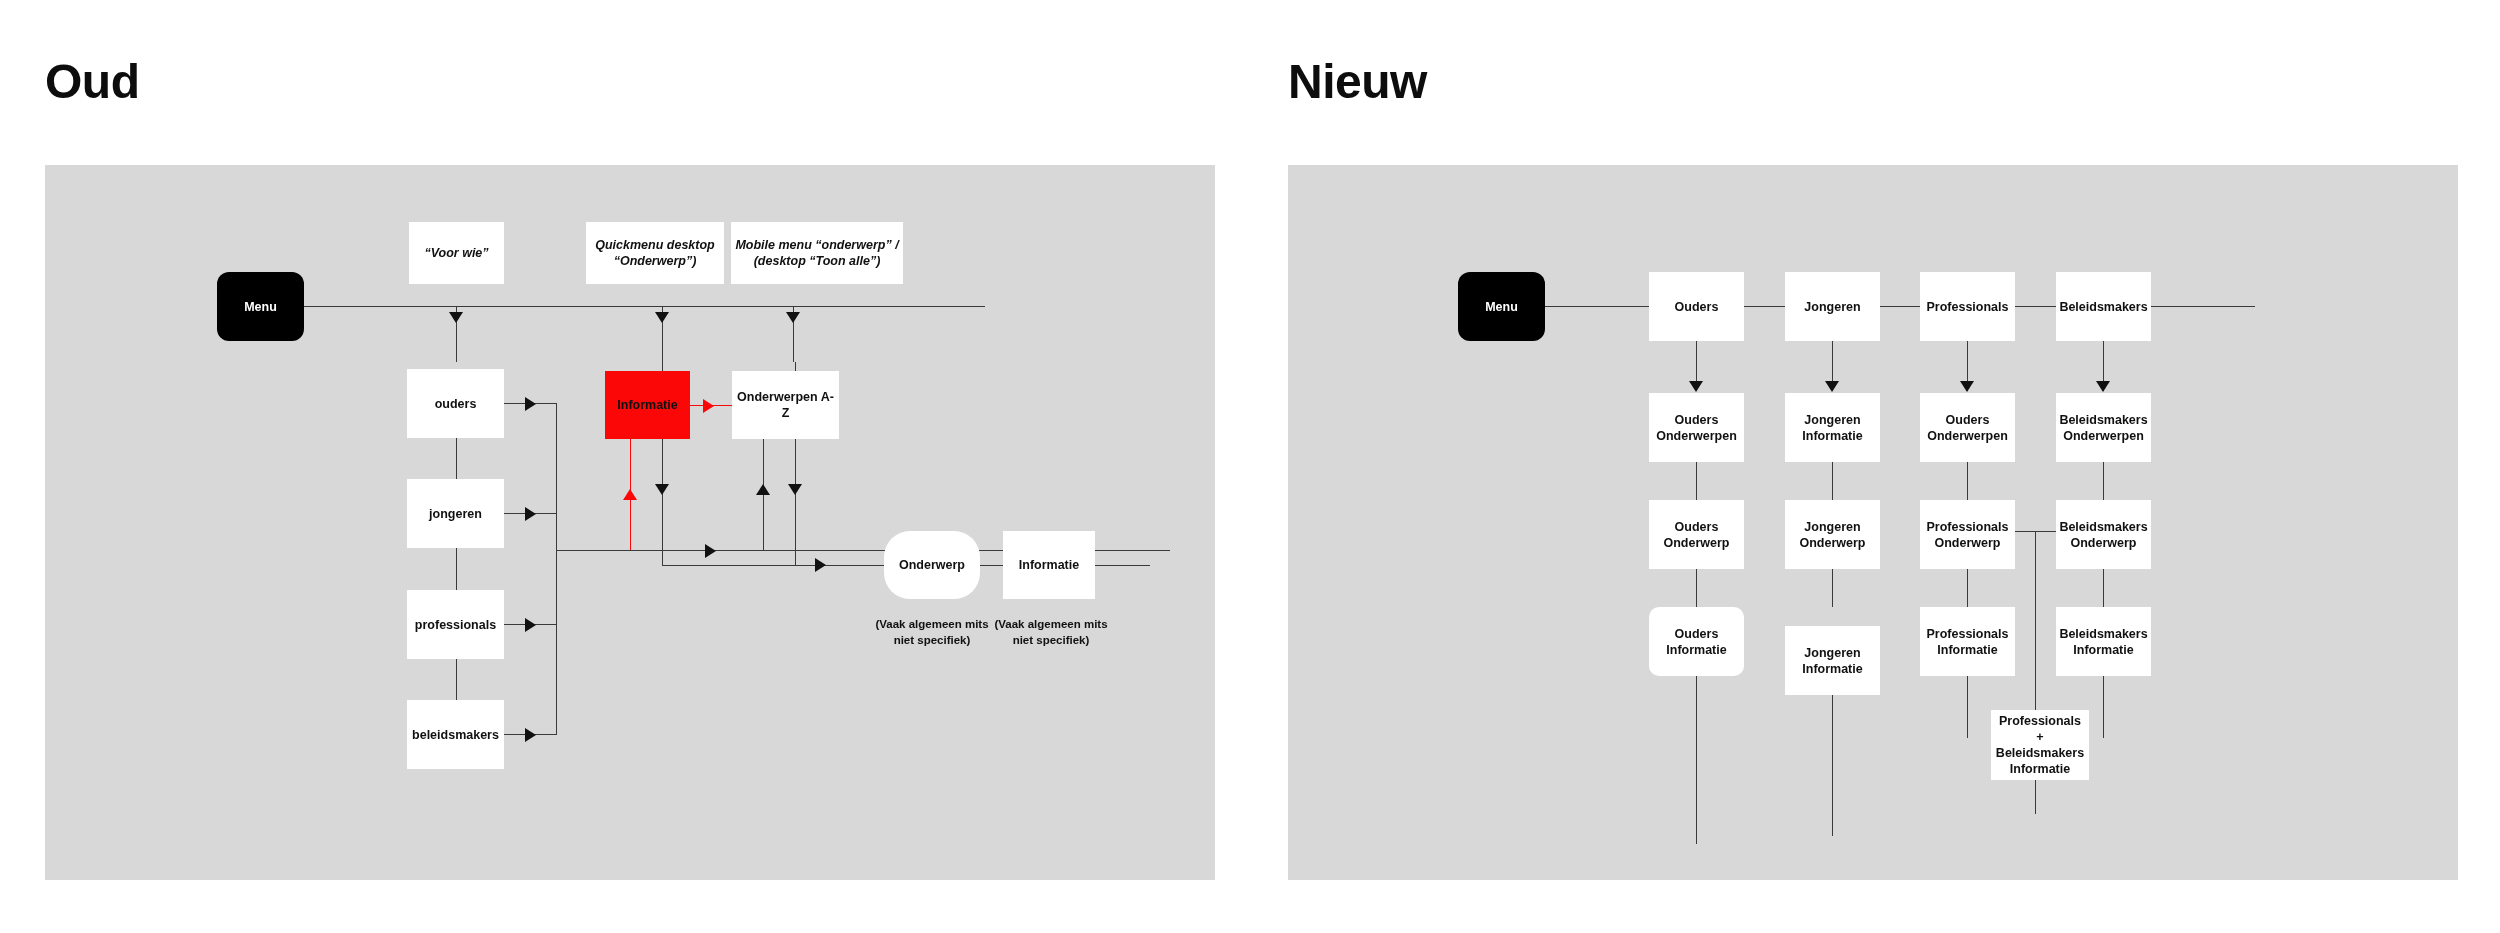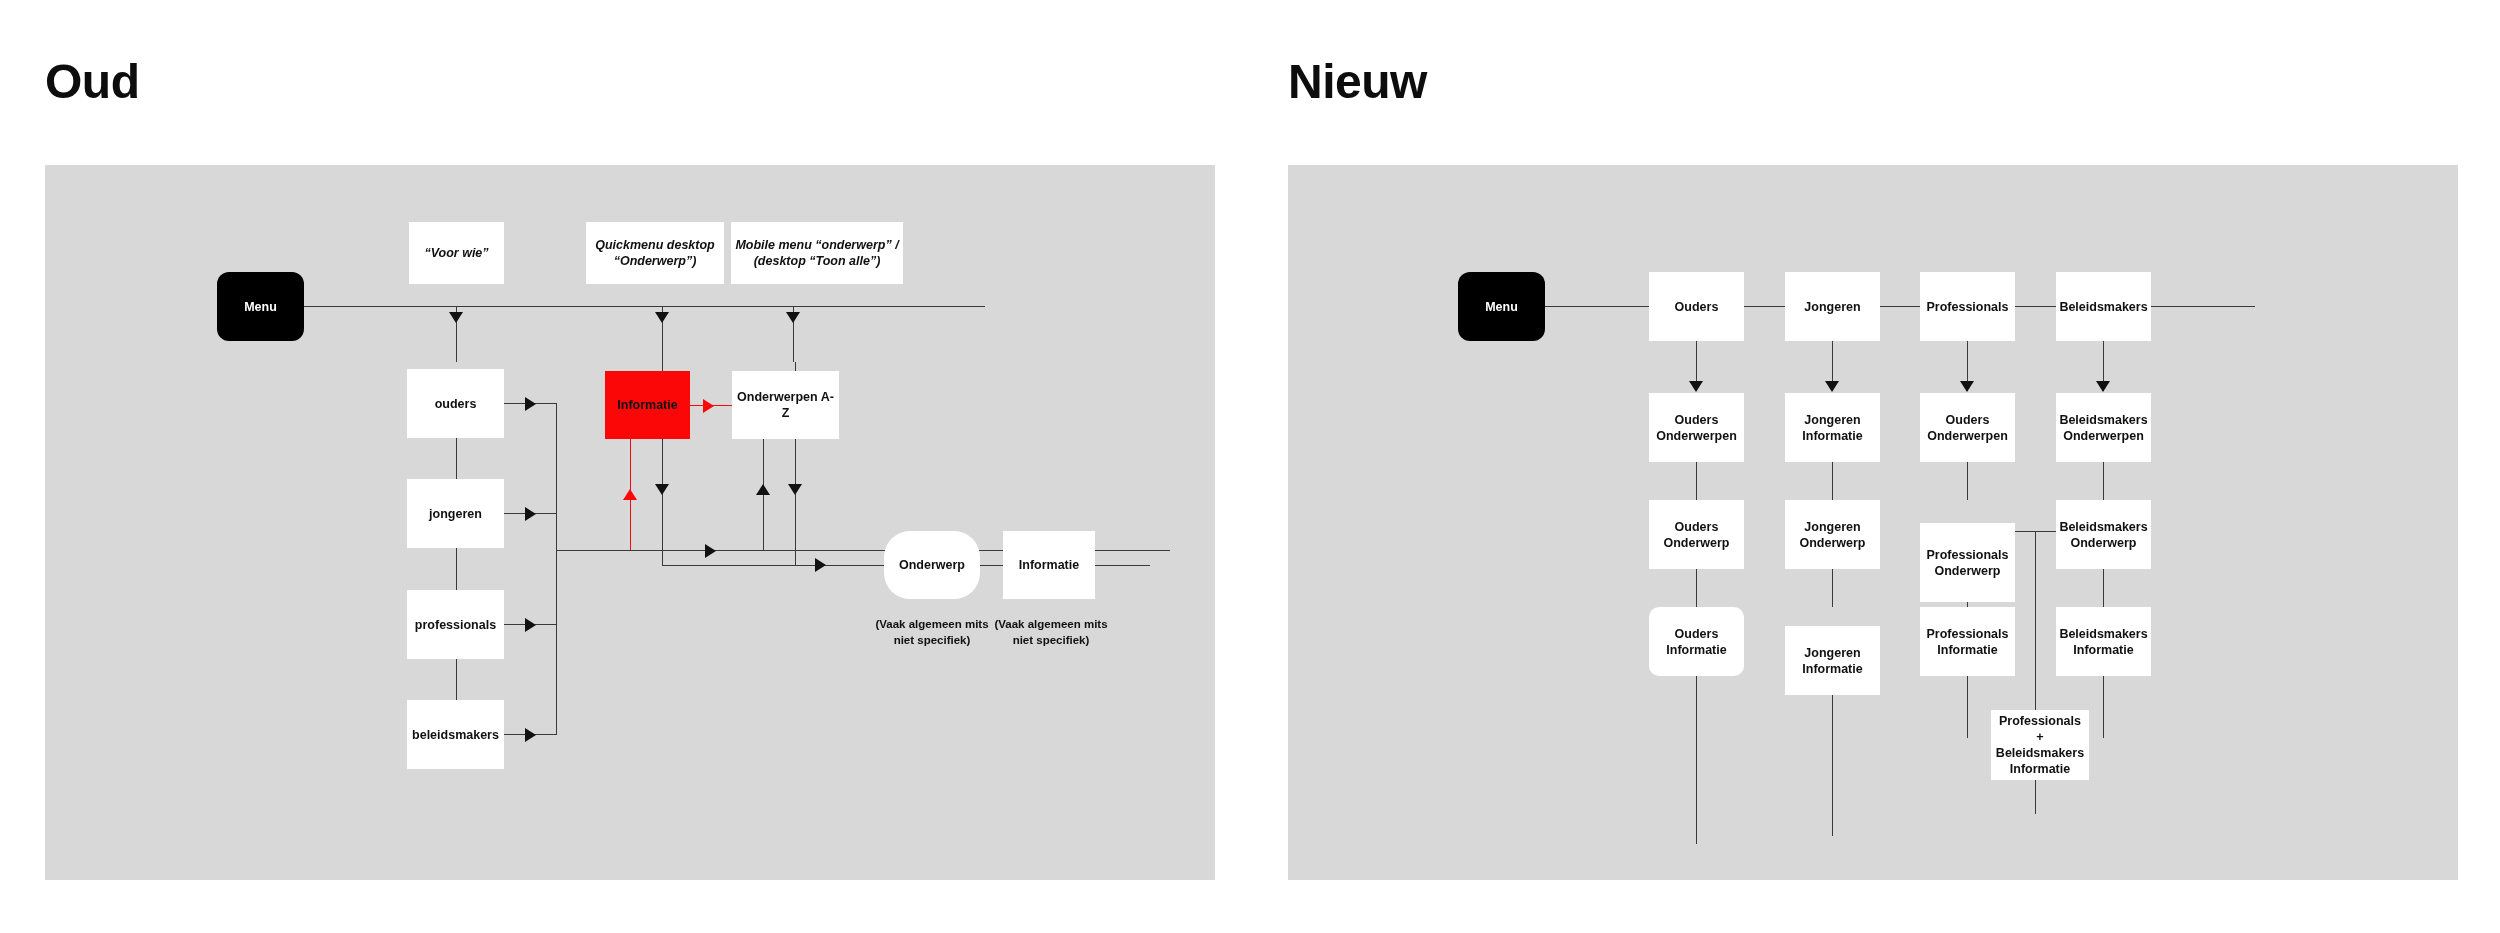--- a/index.html
+++ b/index.html
@@ -182,21 +182,21 @@
   <div class="node" style="left:1785px;top:500px;width:95px;height:69px;">Jongeren Onderwerp</div>
   <div class="vline" style="left:1832px;top:569px;height:38px;"></div>
   <div class="node" style="left:1785px;top:607px;width:95px;height:69px;margin-top:19px;">Jongeren Informatie</div>
   <div class="vline" style="left:1832px;top:676px;height:160px;"></div>
 
   <div class="node" style="left:1920px;top:272px;width:95px;height:69px;">Professionals</div>
   <div class="vline" style="left:1967px;top:341px;height:50px;"></div>
   <div class="arr down" style="left:1960px;top:381px;"></div>
   <div class="node" style="left:1920px;top:393px;width:95px;height:69px;">Ouders Onderwerpen</div>
   <div class="vline" style="left:1967px;top:462px;height:38px;"></div>
-  <div class="node" style="left:1920px;top:500px;width:95px;height:79px;margin-top:23px;">Professionals Onderwerp</div>
+  <div class="node" style="left:1920px;top:500px;width:95px;height:69px;">Professionals Onderwerp</div>
   <div class="vline" style="left:1967px;top:569px;height:38px;"></div>
   <div class="node" style="left:1920px;top:607px;width:95px;height:69px;">Professionals Informatie</div>
   <div class="vline" style="left:1967px;top:676px;height:62px;"></div>
 
   <div class="node" style="left:2056px;top:272px;width:95px;height:69px;">Beleidsmakers</div>
   <div class="vline" style="left:2103px;top:341px;height:50px;"></div>
   <div class="arr down" style="left:2096px;top:381px;"></div>
   <div class="node" style="left:2056px;top:393px;width:95px;height:69px;">Beleidsmakers Onderwerpen</div>
   <div class="vline" style="left:2103px;top:462px;height:38px;"></div>
   <div class="node" style="left:2056px;top:500px;width:95px;height:69px;">Beleidsmakers Onderwerp</div>

